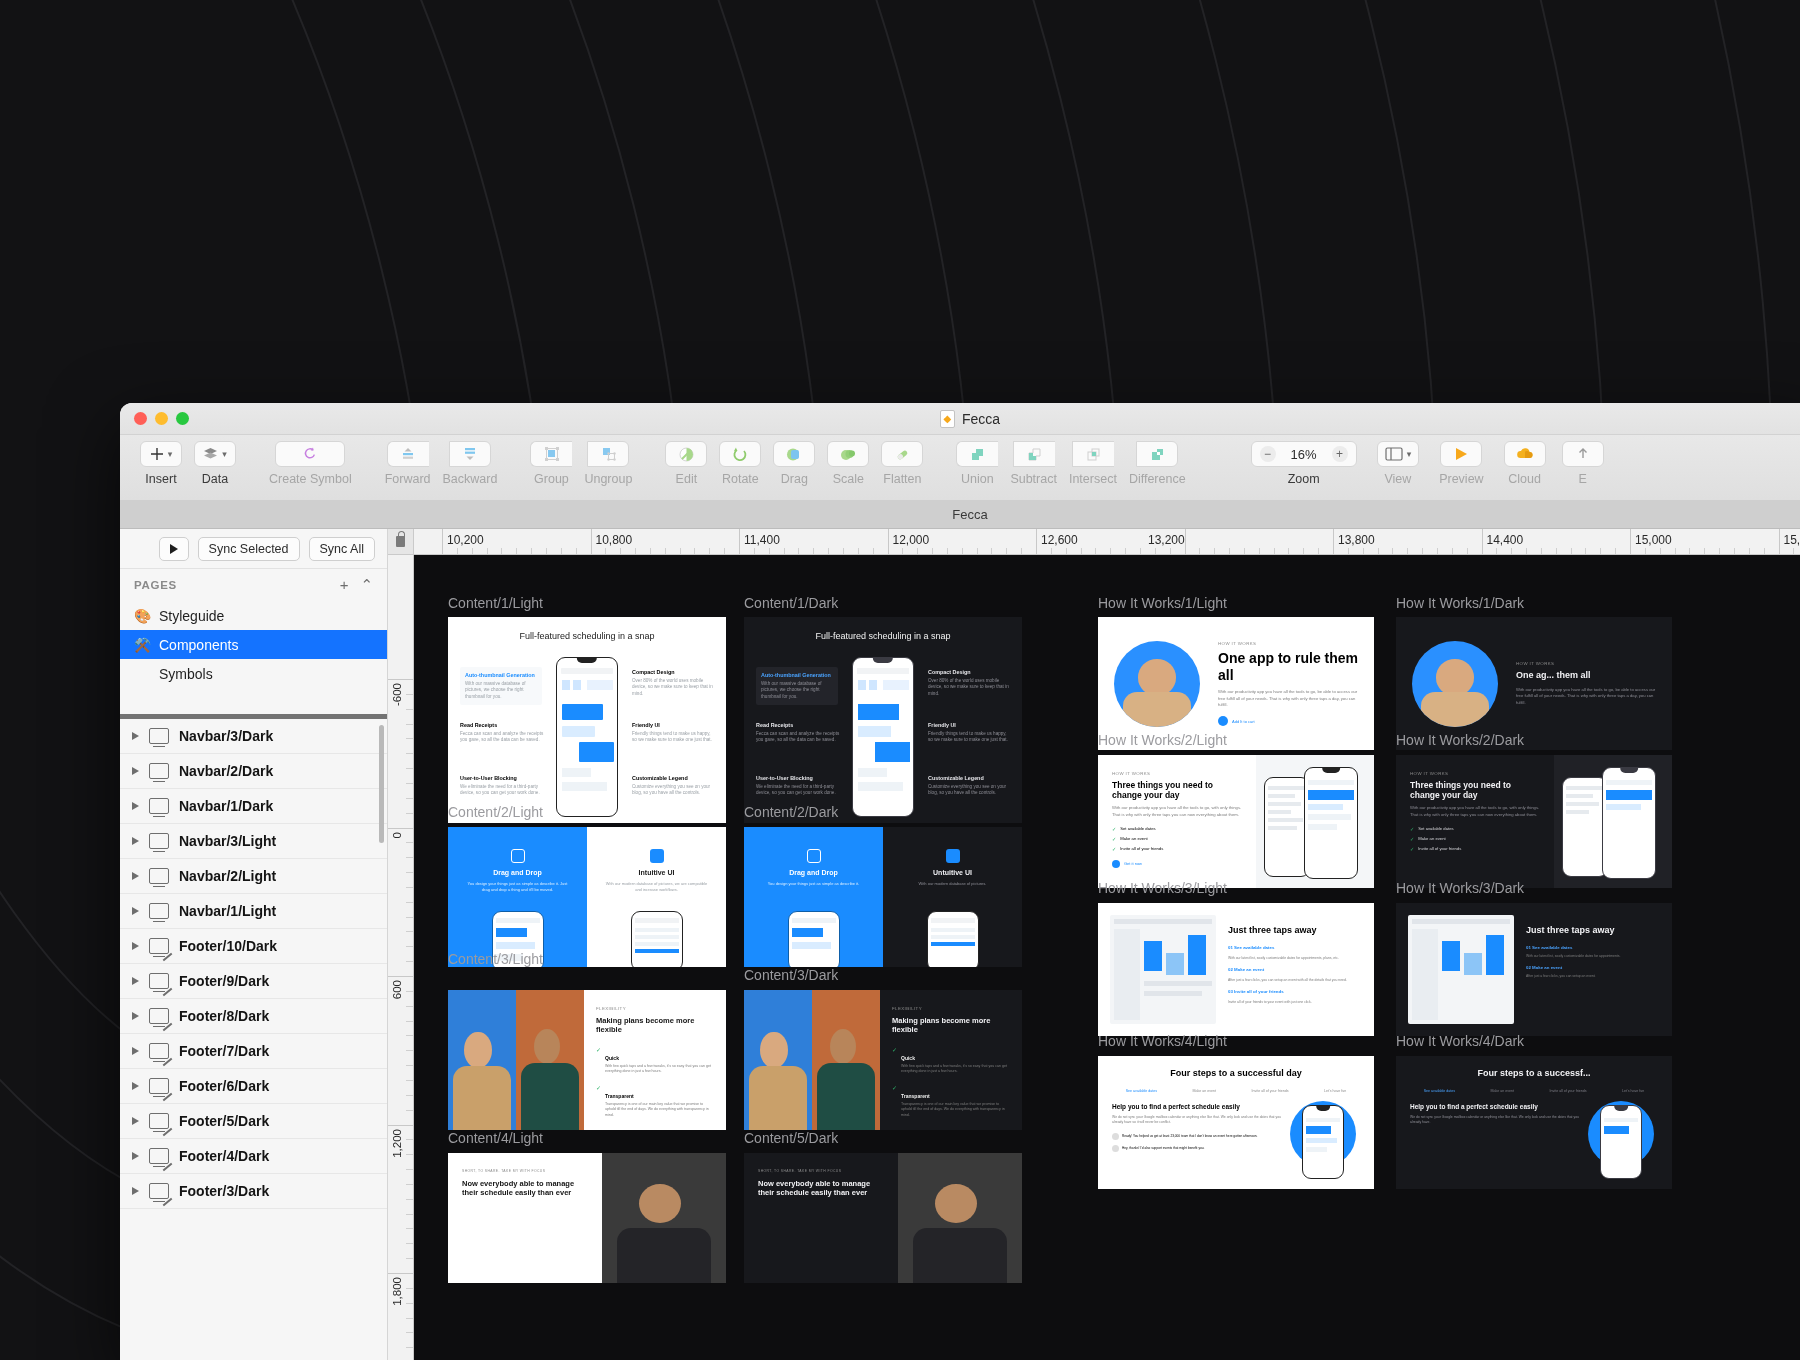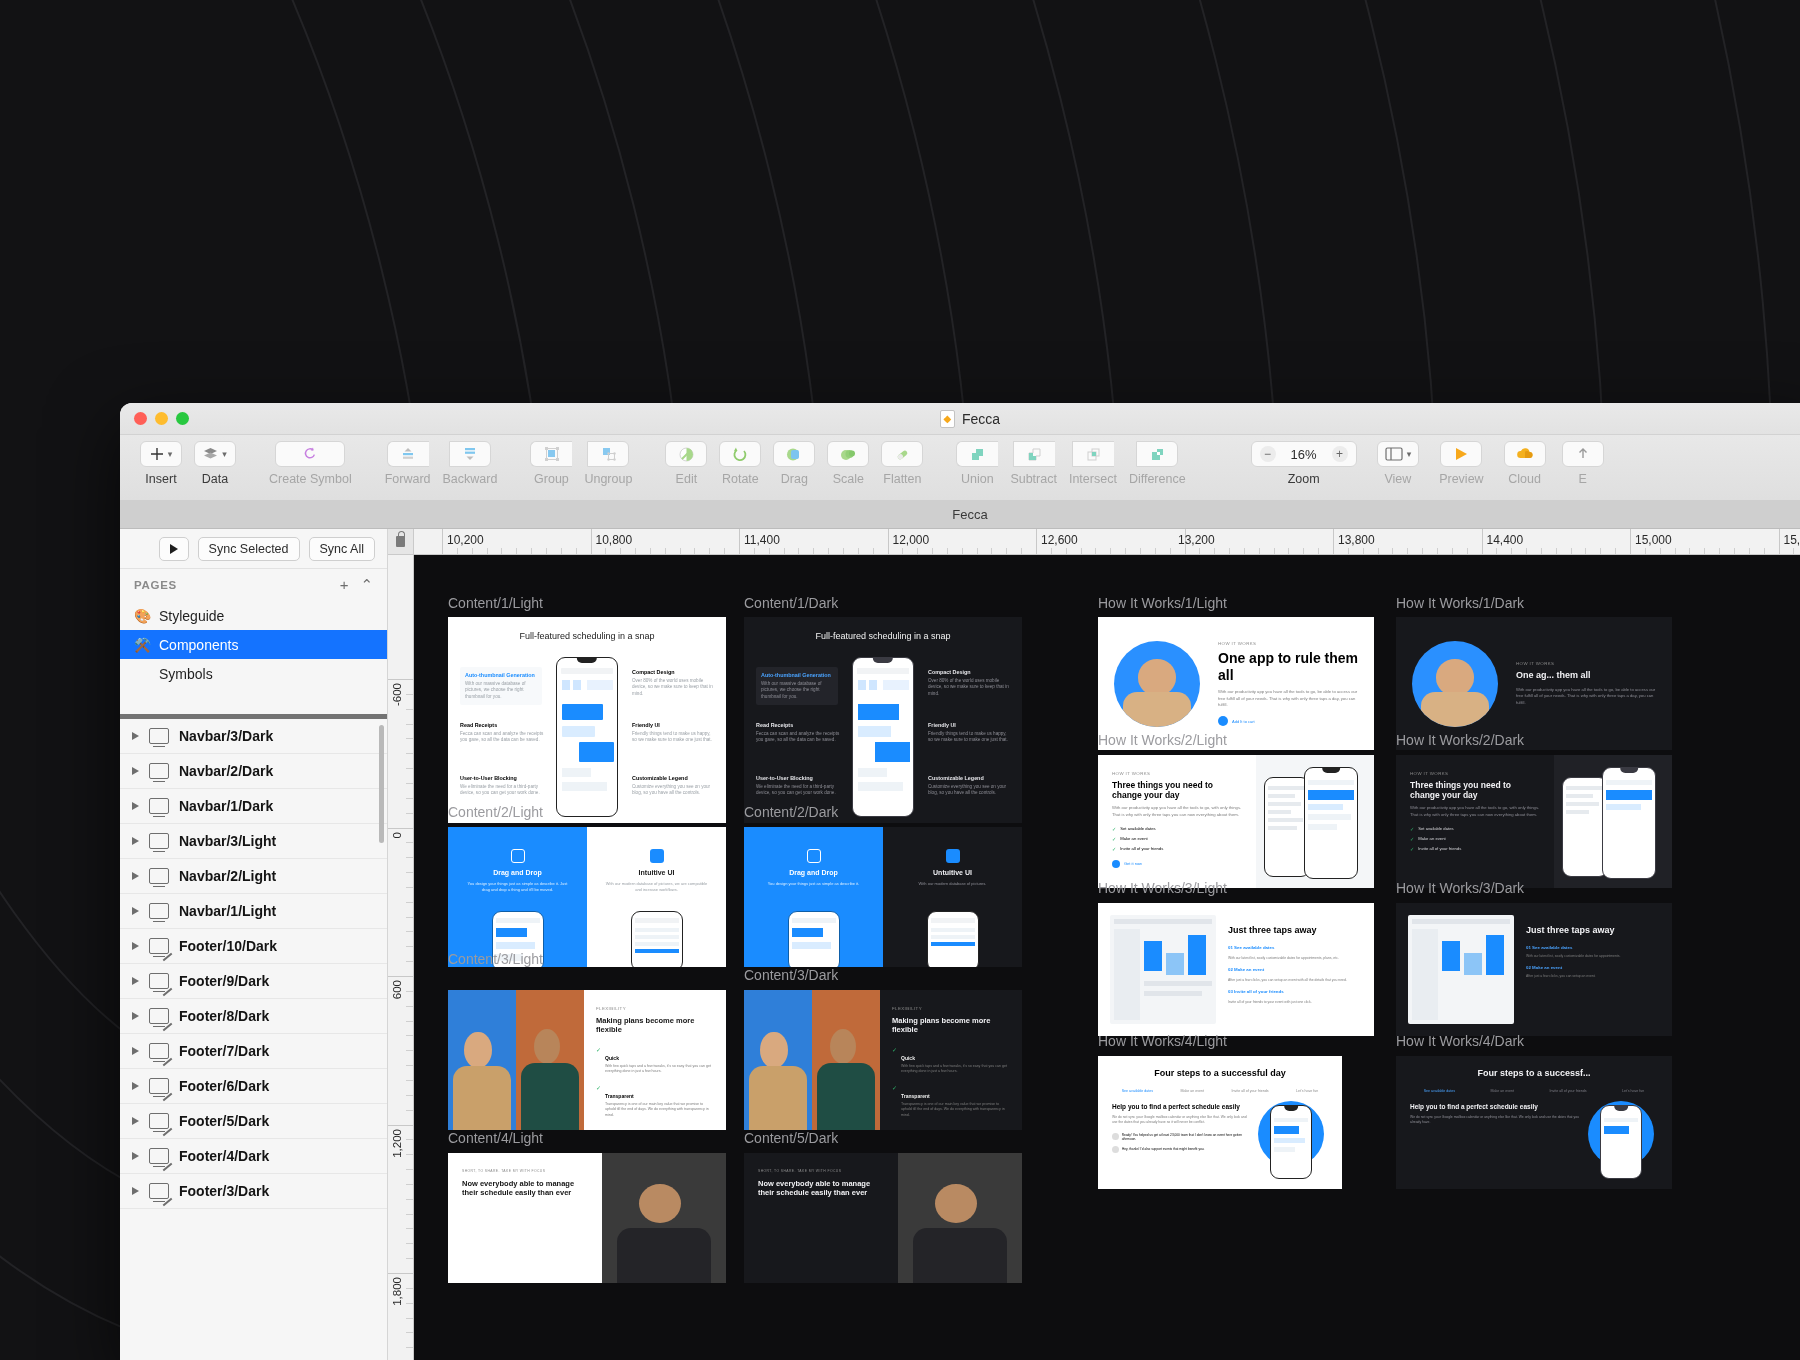--- a/index.html
+++ b/index.html
@@ -611,21 +611,21 @@
             <div class="rminor" style="left: 636.85px;"></div>
             <div class="rminor" style="left: 651.7px;"></div>
             <div class="rminor" style="left: 666.55px;"></div>
             <div class="rminor" style="left: 681.4px;"></div>
             <div class="rminor" style="left: 696.25px;"></div>
             <div class="rminor" style="left: 711.1px;"></div>
             <div class="rminor" style="left: 725.95px;"></div>
             <div class="rminor" style="left: 740.8px;"></div>
             <div class="rminor" style="left: 755.65px;"></div>
             <div class="rtick" style="left: 770.5px;"></div>
-            <div class="rnum" style="left: 764px;">13,200</div>
+            <div class="rnum" style="left: 734px;">13,200</div>
             <div class="rminor" style="left: 785.35px;"></div>
             <div class="rminor" style="left: 800.2px;"></div>
             <div class="rminor" style="left: 815.05px;"></div>
             <div class="rminor" style="left: 829.9px;"></div>
             <div class="rminor" style="left: 844.75px;"></div>
             <div class="rminor" style="left: 859.6px;"></div>
             <div class="rminor" style="left: 874.45px;"></div>
             <div class="rminor" style="left: 889.3px;"></div>
             <div class="rminor" style="left: 904.15px;"></div>
             <div class="rtick" style="left: 919px;"></div>
@@ -1029,21 +1029,21 @@
               <div class="body-tiny" style="font-size:3.4px;margin-bottom:6px;">After just a few clicks, you can setup an event with all the details that you need.</div>
               <div style="display:flex;gap:4px;margin-bottom:6px;">
                   <span style="color:#1a8cff;font-size:4.4px;font-weight:700;">03 Invite all of your friends</span>
                 </div>
               <div class="body-tiny" style="font-size:3.4px;">Invite all of your friends to your event with just one click.</div>
             </div>
           </div>
         </div>
 
         <div class="ab-label" style="left:684px;top:478px;">How It Works/4/Light</div>
-        <div class="ab light" style="left:684px;top:501px;width:244px;height:133px;">
+        <div class="ab light" style="left:684px;top:501px;width:276px;height:133px;">
           <div class="hdr-sm" style="text-align:center;margin-top:12px;font-size:9px;">Four steps to a successful day</div>
           <div style="display:flex;justify-content:space-around;margin-top:10px;padding:0 10px;">
             <span style="font-size:3.6px;color:#1a8cff;">See available dates</span>
             <span style="font-size:3.6px;color:#8d8d8d;">Make an event</span>
             <span style="font-size:3.6px;color:#8d8d8d;">Invite all of your friends</span>
             <span style="font-size:3.6px;color:#8d8d8d;">Let's have fun</span>
           </div>
           <div style="display:flex;margin-top:10px;padding:0 14px;">
             <div style="flex:1;">
               <div class="hdr-sm" style="font-size:6.5px;">Help you to find a perfect schedule easily</div>

